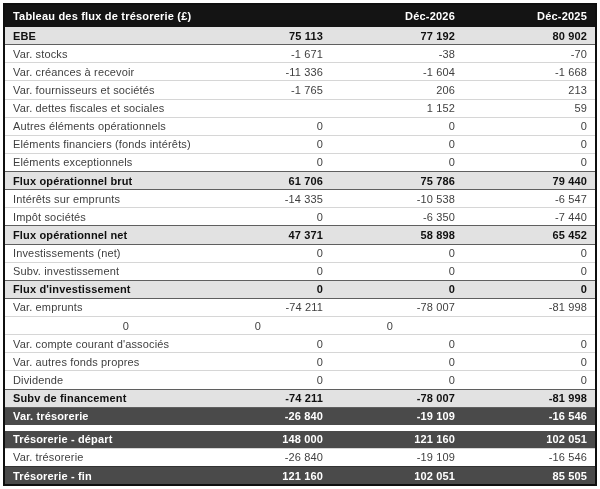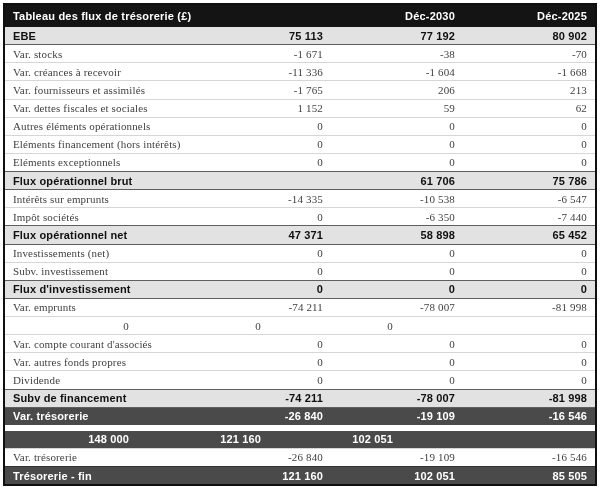--- a/index.html
+++ b/index.html
@@ -36,21 +36,21 @@
   }
   .row {
     flex: 1 1 0;
     display: flex;
     align-items: center;
     min-height: 0;
     border-top: 1px solid var(--row_divider, #d6d6d6);
     letter-spacing: 0.15px;
   }
   #table-body .row:first-child { border-top: none; }
-  .row.normal { background: #ffffff; color: var(--row_text, #3f3f3f); font-family: Liberation Serif, serif; }
+  .row.normal { background: #ffffff; color: var(--row_text, #3f3f3f); }
   .row.subtotal {
     background: var(--subtotal_bg, #e2e2e2);
     color: var(--subtotal_text, #101010);
     font-weight: 700;
     border-top-color: var(--subtotal_divider, #5f5f5f);
   }
   .row.subtotal + .row { border-top-color: var(--subtotal_divider, #5f5f5f); }
   .row.dark {
     background: var(--dark_row_bg, #4a4a4a);
     color: var(--dark_row_text, #ffffff);
@@ -73,21 +73,21 @@
     text-align: right;
     padding-right: 8px;
   }
 </style>
 </head>
 <body>
 
 <div class="table">
   <div class="header-row">
     <div class="cell label">Tableau des flux de trésorerie (£)</div>
-    <div class="cell num">Déc-2030</div>
+    <div class="cell num">Déc-2026</div>
     <div class="cell num">Déc-2025</div>
   </div>
   <div id="table-body">
       <div class="row subtotal">
         <div class="cell label">EBE</div>
         <div class="cell num">75 113</div>
         <div class="cell num">77 192</div>
         <div class="cell num">80 902</div>
       </div>
       <div class="row normal">
@@ -96,53 +96,53 @@
         <div class="cell num">-38</div>
         <div class="cell num">-70</div>
       </div>
       <div class="row normal">
         <div class="cell label">Var. créances à recevoir</div>
         <div class="cell num">-11 336</div>
         <div class="cell num">-1 604</div>
         <div class="cell num">-1 668</div>
       </div>
       <div class="row normal">
-        <div class="cell label">Var. fournisseurs et assimilés</div>
+        <div class="cell label">Var. fournisseurs et sociétés</div>
         <div class="cell num">-1 765</div>
         <div class="cell num">206</div>
         <div class="cell num">213</div>
       </div>
       <div class="row normal">
         <div class="cell label">Var. dettes fiscales et sociales</div>
         <div class="cell num">1 152</div>
         <div class="cell num">59</div>
-        <div class="cell num">62</div>
       </div>
       <div class="row normal">
         <div class="cell label">Autres éléments opérationnels</div>
         <div class="cell num">0</div>
         <div class="cell num">0</div>
         <div class="cell num">0</div>
       </div>
       <div class="row normal">
-        <div class="cell label">Eléments financement (hors intérêts)</div>
+        <div class="cell label">Eléments financiers (fonds intérêts)</div>
         <div class="cell num">0</div>
         <div class="cell num">0</div>
         <div class="cell num">0</div>
       </div>
       <div class="row normal">
         <div class="cell label">Eléments exceptionnels</div>
         <div class="cell num">0</div>
         <div class="cell num">0</div>
         <div class="cell num">0</div>
       </div>
       <div class="row subtotal">
         <div class="cell label">Flux opérationnel brut</div>
         <div class="cell num">61 706</div>
         <div class="cell num">75 786</div>
+        <div class="cell num">79 440</div>
       </div>
       <div class="row normal">
         <div class="cell label">Intérêts sur emprunts</div>
         <div class="cell num">-14 335</div>
         <div class="cell num">-10 538</div>
         <div class="cell num">-6 547</div>
       </div>
       <div class="row normal">
         <div class="cell label">Impôt sociétés</div>
         <div class="cell num">0</div>
@@ -209,20 +209,21 @@
         <div class="cell num">-81 998</div>
       </div>
       <div class="row dark">
         <div class="cell label">Var. trésorerie</div>
         <div class="cell num">-26 840</div>
         <div class="cell num">-19 109</div>
         <div class="cell num">-16 546</div>
       </div>
       <div class="gap"></div>
       <div class="row dark">
+        <div class="cell label">Trésorerie - départ</div>
         <div class="cell num">148 000</div>
         <div class="cell num">121 160</div>
         <div class="cell num">102 051</div>
       </div>
       <div class="row normal">
         <div class="cell label">Var. trésorerie</div>
         <div class="cell num">-26 840</div>
         <div class="cell num">-19 109</div>
         <div class="cell num">-16 546</div>
       </div>

